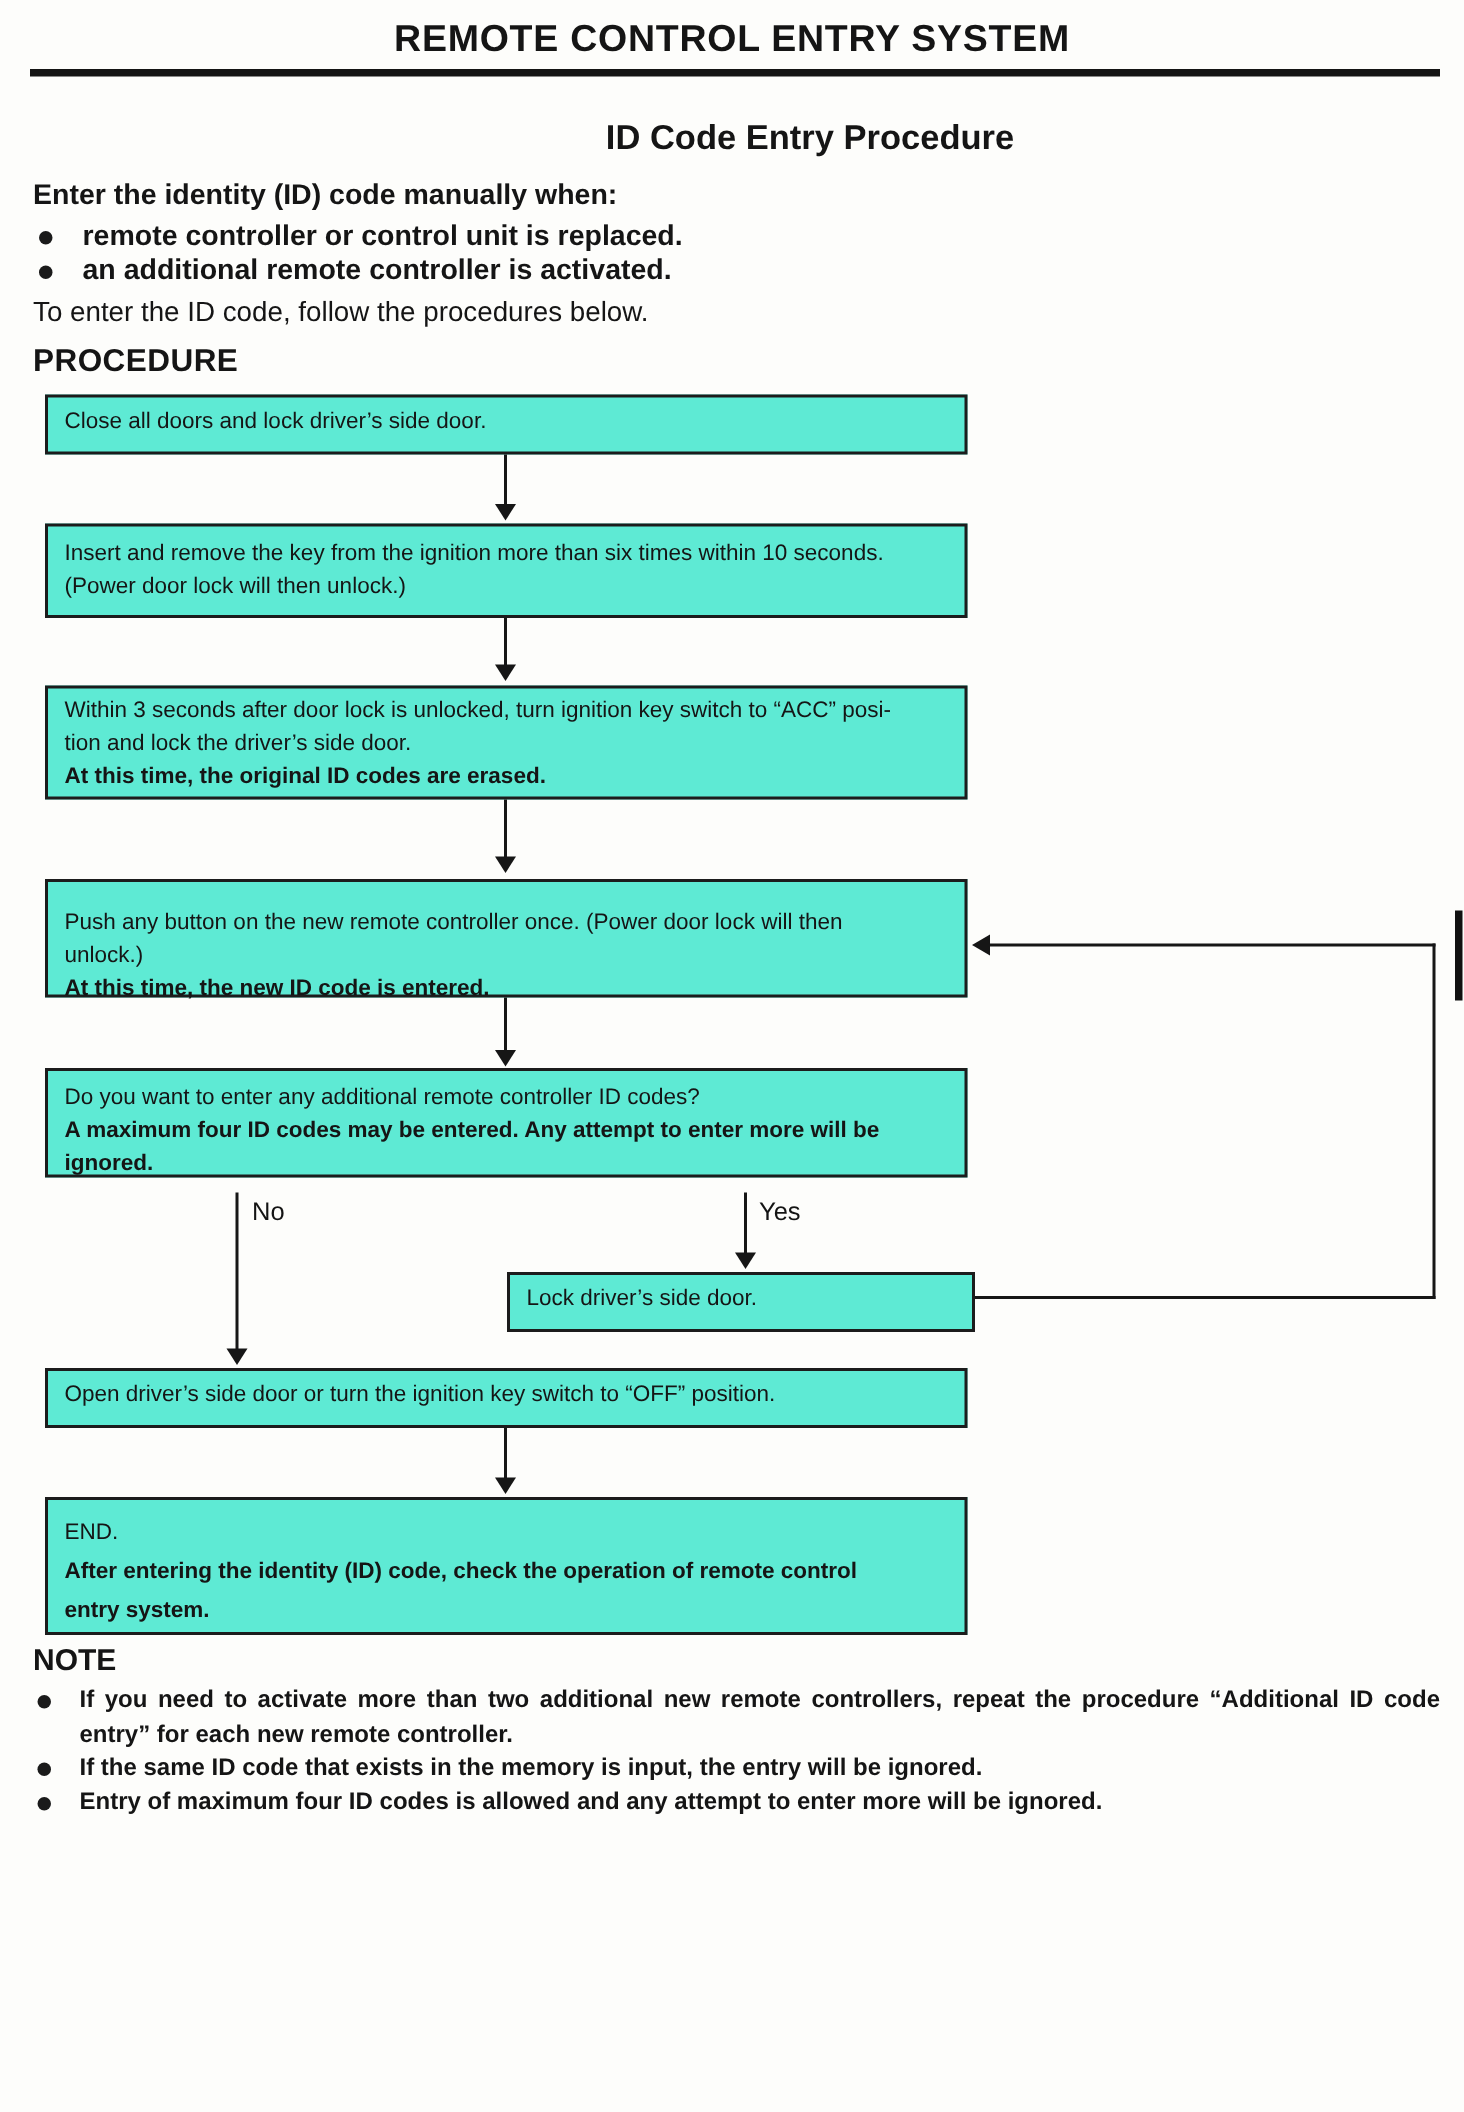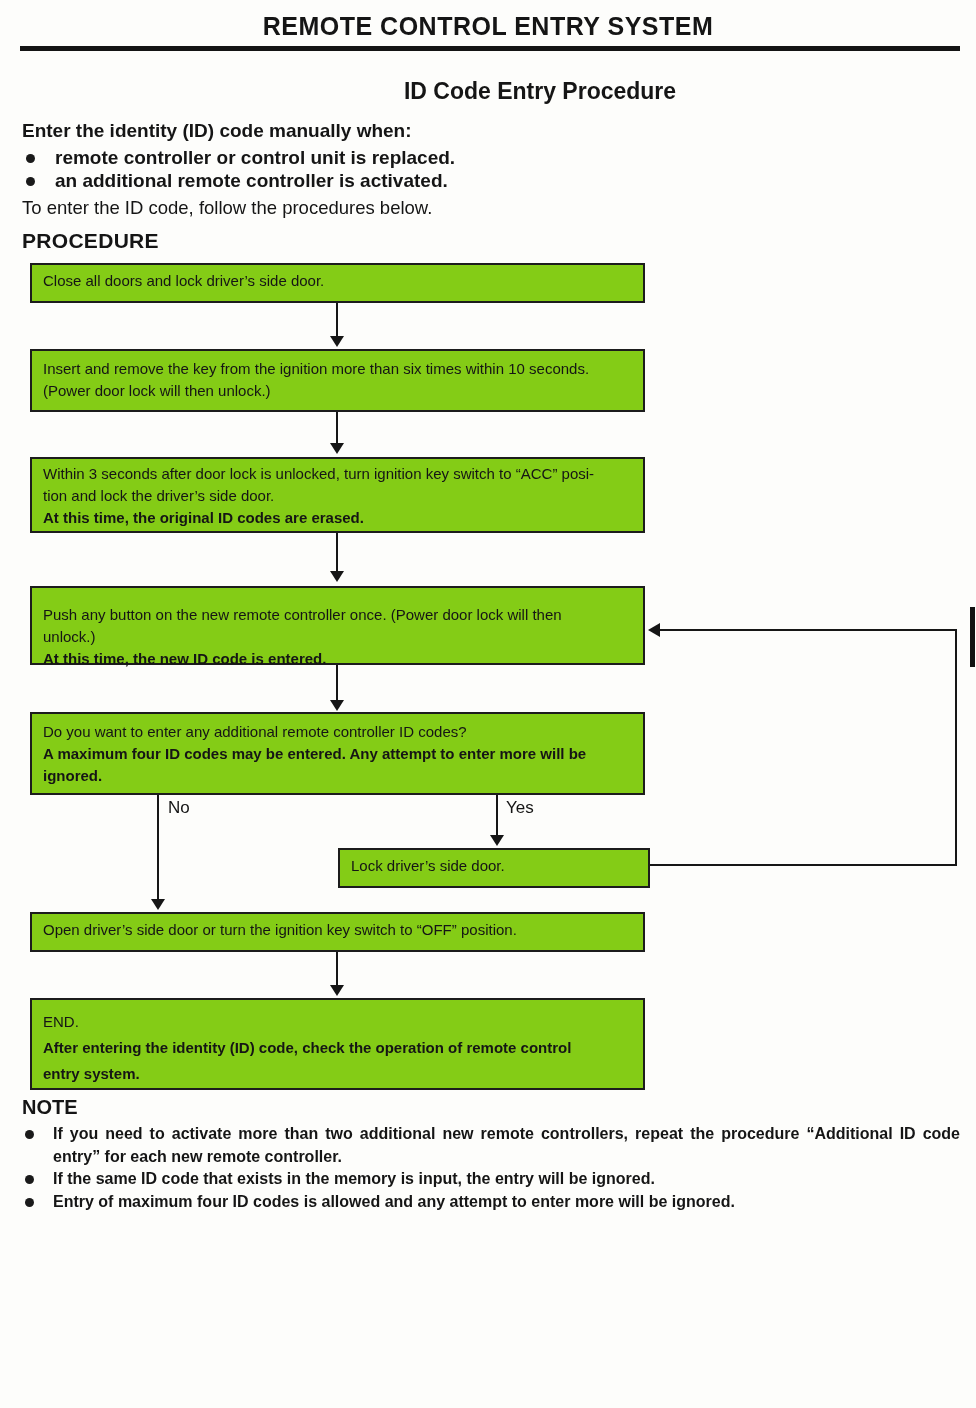--- a/index.html
+++ b/index.html
@@ -37,21 +37,21 @@
     display:inline-block;width:9px;height:9px;border-radius:50%;
     background:#1a1a1a;position:absolute;left:4px;top:7px;
   }
   .procedure-heading{
     position:absolute;top:229px;left:22px;margin:0;
     font-size:21px;font-weight:bold;letter-spacing:.3px;
   }
   
   .fbox{
     position:absolute;left:30px;width:615px;
-    border:2px solid #1c1c1c;background:#84cc16;
+    border:2px solid #1c1c1c;background:#5eead4;
     box-sizing:border-box;
     font-size:15px;line-height:22px;
     padding:5px 8px 0 11px;
   }
   .fbox .fline{white-space:nowrap;}
   .fbox .b{font-weight:bold;}
   
   .arrow-down{position:absolute;width:2px;background:#161616;}
   .arrow-down::after{
     content:"";position:absolute;left:-6px;bottom:-10px;
@@ -116,21 +116,21 @@
     <div class="fline">tion and lock the driver’s side door.</div>
     <div class="fline b">At this time, the original ID codes are erased.</div>
   </div>
 
   <div class="fbox" style="top:586px;height:79px;padding-top:16px;">
     <div class="fline">Push any button on the new remote controller once. (Power door lock will then</div>
     <div class="fline">unlock.)</div>
     <div class="fline b">At this time, the new ID code is entered.</div>
   </div>
 
-  <div class="fbox" style="top:712px;height:83px;padding-top:7px;">
+  <div class="fbox" style="top:712px;height:73px;padding-top:7px;">
     <div class="fline">Do you want to enter any additional remote controller ID codes?</div>
     <div class="fline b">A maximum four ID codes may be entered. Any attempt to enter more will be</div>
     <div class="fline b">ignored.</div>
   </div>
 
   <div class="fbox" style="top:848px;left:338px;width:312px;height:40px;">
     <div class="fline">Lock driver’s side door.</div>
   </div>
 
   <div class="fbox" style="top:912px;height:40px;">

